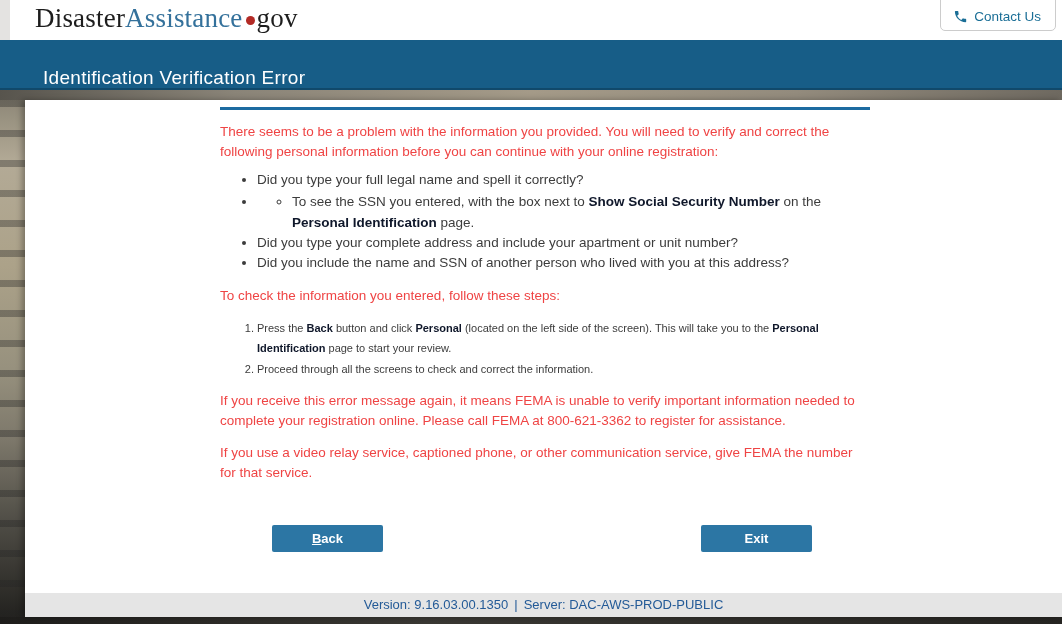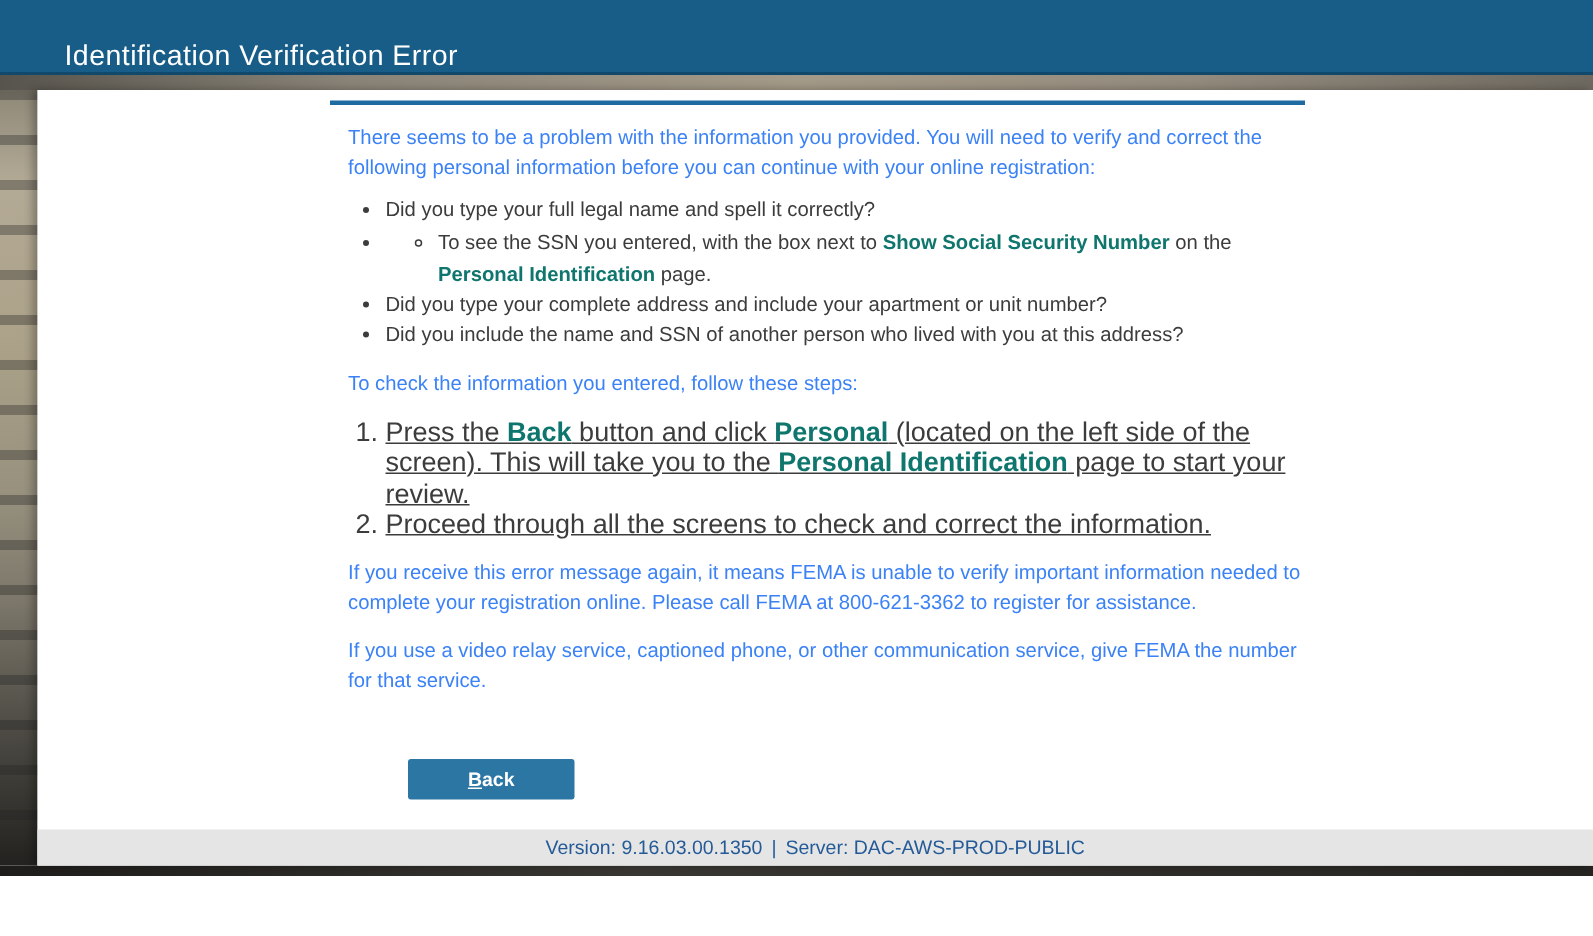--- a/index.html
+++ b/index.html
@@ -121,22 +121,21 @@
   .accent-line {
     margin-top: 7px;
     height: 3px;
     width: 100%;
     background: #1D6BA1;
   }
   .content p {
     margin-top: 12px;
     font-size: 13.5px;
     line-height: 20px;
-    color: #3b82f6;
-    margin-left: 12px;
+    color: #ef4444;
   }
   .content ul.checklist {
     margin: 8px 0 0 0;
     padding-left: 37px;
     list-style: disc;
     color: #3C3C3C;
   }
   .content ul.checklist > li {
     font-size: 13.5px;
     line-height: 20.5px;
@@ -148,25 +147,24 @@
   .content ul.sublist > li {
     font-size: 13.5px;
     line-height: 21px;
   }
   .content ol.steps {
     margin: 12px 0 0 0;
     padding-left: 37px;
     color: #3C3C3C;
   }
   .content ol.steps > li {
-    font-size: 18px;
+    font-size: 11px;
     line-height: 20.5px;
-    text-decoration: underline;
-  }
-  .content strong { font-weight: bold; color: #0f766e; }
+  }
+  .content strong { font-weight: bold; color: #0f172a; }
 
   .button-row {
     margin-top: 42px;
     display: flex;
     justify-content: space-between;
     padding-left: 52px;
     padding-right: 58px;
   }
   .btn {
     width: 111px;
@@ -199,20 +197,32 @@
     height: 7px;
     width: 100%;
     background: linear-gradient(90deg, #1e1d1b 0%, #3a3833 40%, #262522 100%);
   }
 </style>
 </head>
 <body>
 
 <div class="viewport">
 
+  <header class="top-header">
+    <div class="edge-strip"></div>
+    <div class="logo">
+      <span class="lg-dark">Disaster</span><span class="lg-blue">Assistance</span><span class="lg-dot"></span><span class="lg-dark">gov</span>
+    </div>
+    <button class="contact-btn">
+      <svg viewBox="0 0 24 24">
+          <path d="M6.6 10.8c1.5 2.9 3.8 5.2 6.7 6.7l2.2-2.2c.3-.3.7-.4 1-.2 1.1.4 2.4.6 3.6.6.6 0 1 .4 1 1V20c0 .6-.4 1-1 1C10.8 21 3 13.2 3 4c0-.6.4-1 1-1h3.5c.6 0 1 .4 1 1 0 1.3.2 2.5.6 3.6.1.4 0 .7-.2 1l-2.3 2.2z"></path>
+        </svg>
+      <span>Contact Us</span>
+    </button>
+  </header>
 
   <div class="title-bar">
     <h1>Identification Verification Error</h1>
   </div>
 
   <div class="photo-band"></div>
 
   <div class="main-area">
     <div class="photo-left"></div>
 
@@ -239,20 +249,21 @@
           <li><span>Press the </span><strong>Back</strong><span> button and click </span><strong>Personal</strong><span> (located on the left side of the screen). This will take you to the </span><strong>Personal Identification</strong><span> page to start your review.</span></li>
           <li>Proceed through all the screens to check and correct the information.</li>
         </ol>
 
         <p>If you receive this error message again, it means FEMA is unable to verify important information needed to complete your registration online. Please call FEMA at 800-621-3362 to register for assistance.</p>
 
         <p>If you use a video relay service, captioned phone, or other communication service, give FEMA the number for that service.</p>
 
         <div class="button-row">
           <button class="btn"><span class="u">B</span><span>ack</span></button>
+          <button class="btn">Exit</button>
         </div>
       </div>
 
       <div class="panel-footer">
         <span>Version: </span><span>9.16.03.00.1350</span><span class="sep">|</span><span>Server: </span><span>DAC-AWS-PROD-PUBLIC</span>
       </div>
     </div>
   </div>
 
   <div class="photo-bottom"></div>

